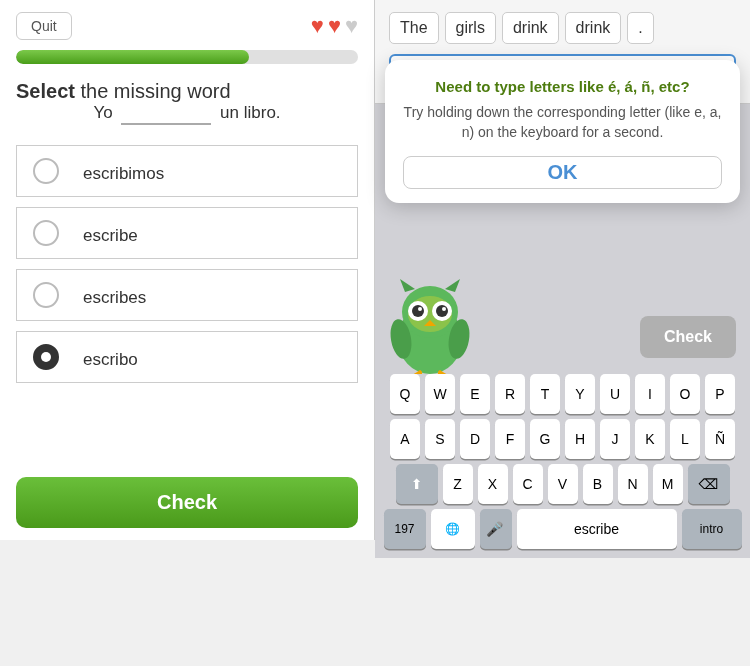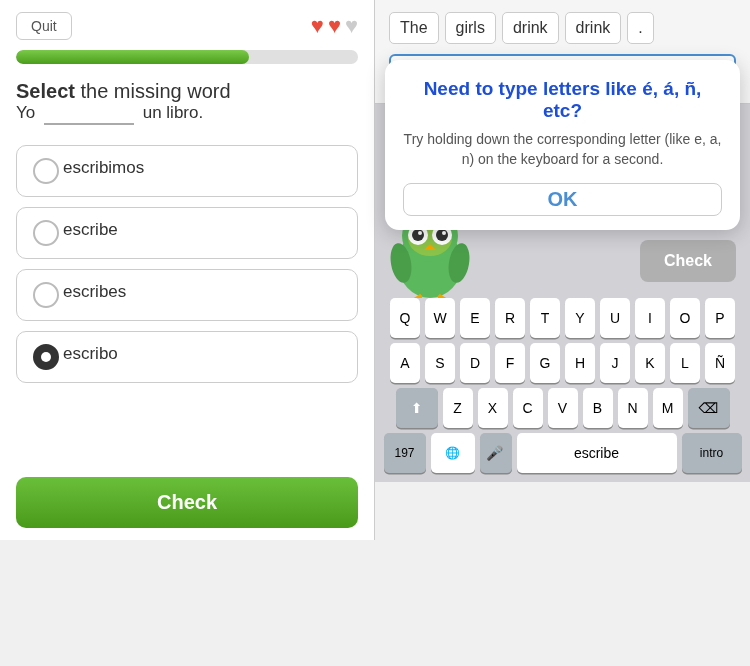--- a/index.html
+++ b/index.html
@@ -75,43 +75,44 @@
     }
 
     .instruction strong {
       font-weight: bold;
     }
 
     .sentence {
       font-size: 17px;
       color: #333;
       margin-bottom: 20px;
+      text-align: center;
     }
 
     .blank {
       display: inline-block;
       border-bottom: 2px solid #aaa;
       min-width: 90px;
       margin: 0 4px;
     }
 
     .options-list {
       display: flex;
       flex-direction: column;
       gap: 10px;
       flex: 1;
     }
 
     .option-item {
       display: flex;
-      align-items: flex-start;
+      align-items: flex-end;
       border: 1.5px solid #ccc;
-      border-radius: 10px;
+      border-radius: 0;
       padding: 12px 16px;
-      gap: 4px;
+      gap: 24px;
       cursor: pointer;
       background: #fff;
     }
 
     .radio-circle {
       width: 26px;
       height: 26px;
       border-radius: 50%;
       border: 2px solid #bbb;
       background: #fff;
@@ -148,21 +149,21 @@
       font-size: 20px;
       font-weight: bold;
       padding: 14px;
       cursor: pointer;
       width: 100%;
     }
 
     
     .right-panel {
       width: 375px;
-      height: 482px;
+      height: 558px;
       background: #d1d1d6;
       display: flex;
       flex-direction: column;
       position: relative;
     }
 
     .right-top {
       background: #f5f5f5;
       padding: 12px 14px;
       border-bottom: 1px solid #ccc;
@@ -206,23 +207,23 @@
 
     .popup-bubble {
       background: #fff;
       border-radius: 14px;
       padding: 18px 18px 14px;
       box-shadow: 0 4px 20px rgba(0,0,0,0.2);
       position: relative;
     }
 
     .popup-title {
-      font-size: 19px;
+      font-size: 15px;
       font-weight: bold;
-      color: #1d4ed8;
+      color: #4d7c0f;
       margin-bottom: 8px;
       text-align: center;
     }
 
     .popup-body {
       font-size: 14px;
       color: #555;
       text-align: center;
       margin-bottom: 14px;
       line-height: 1.4;

